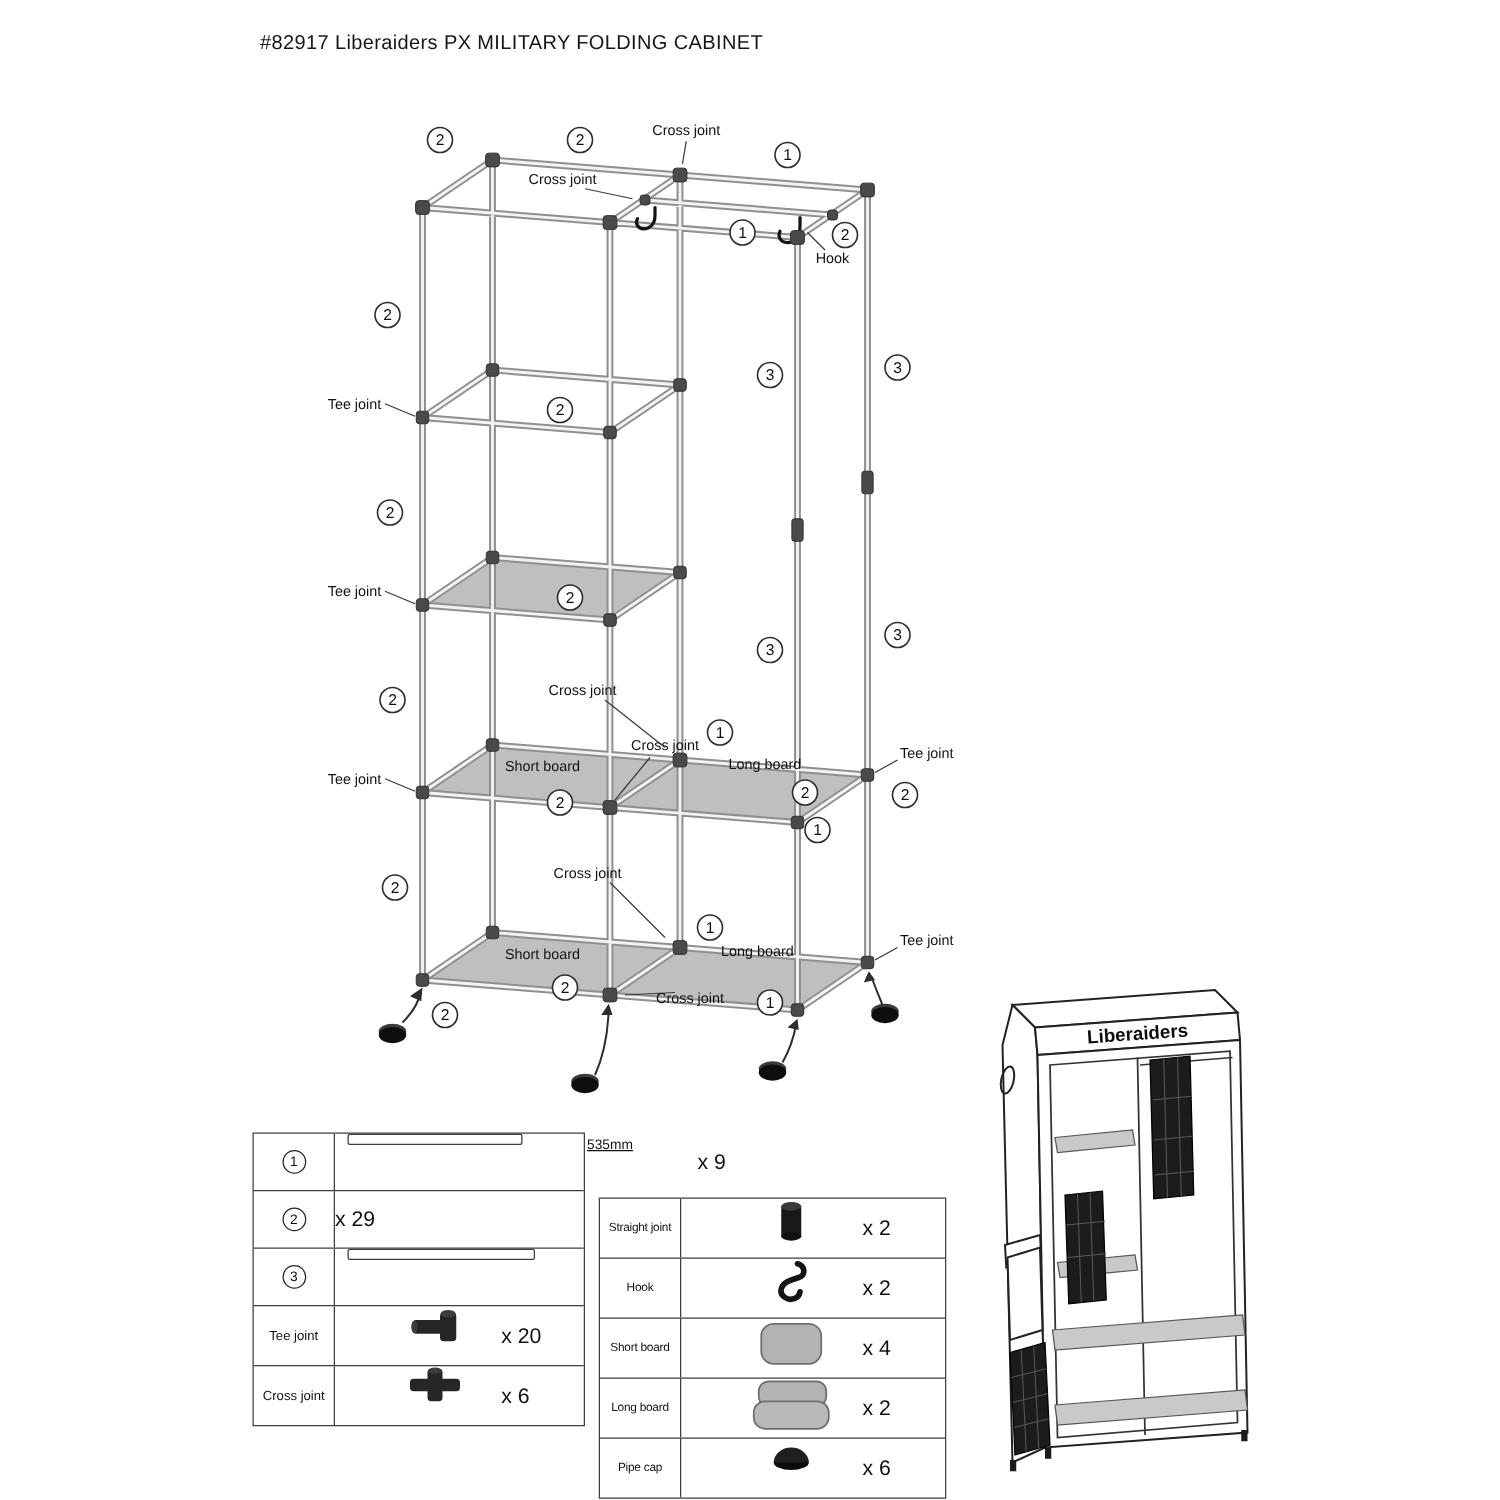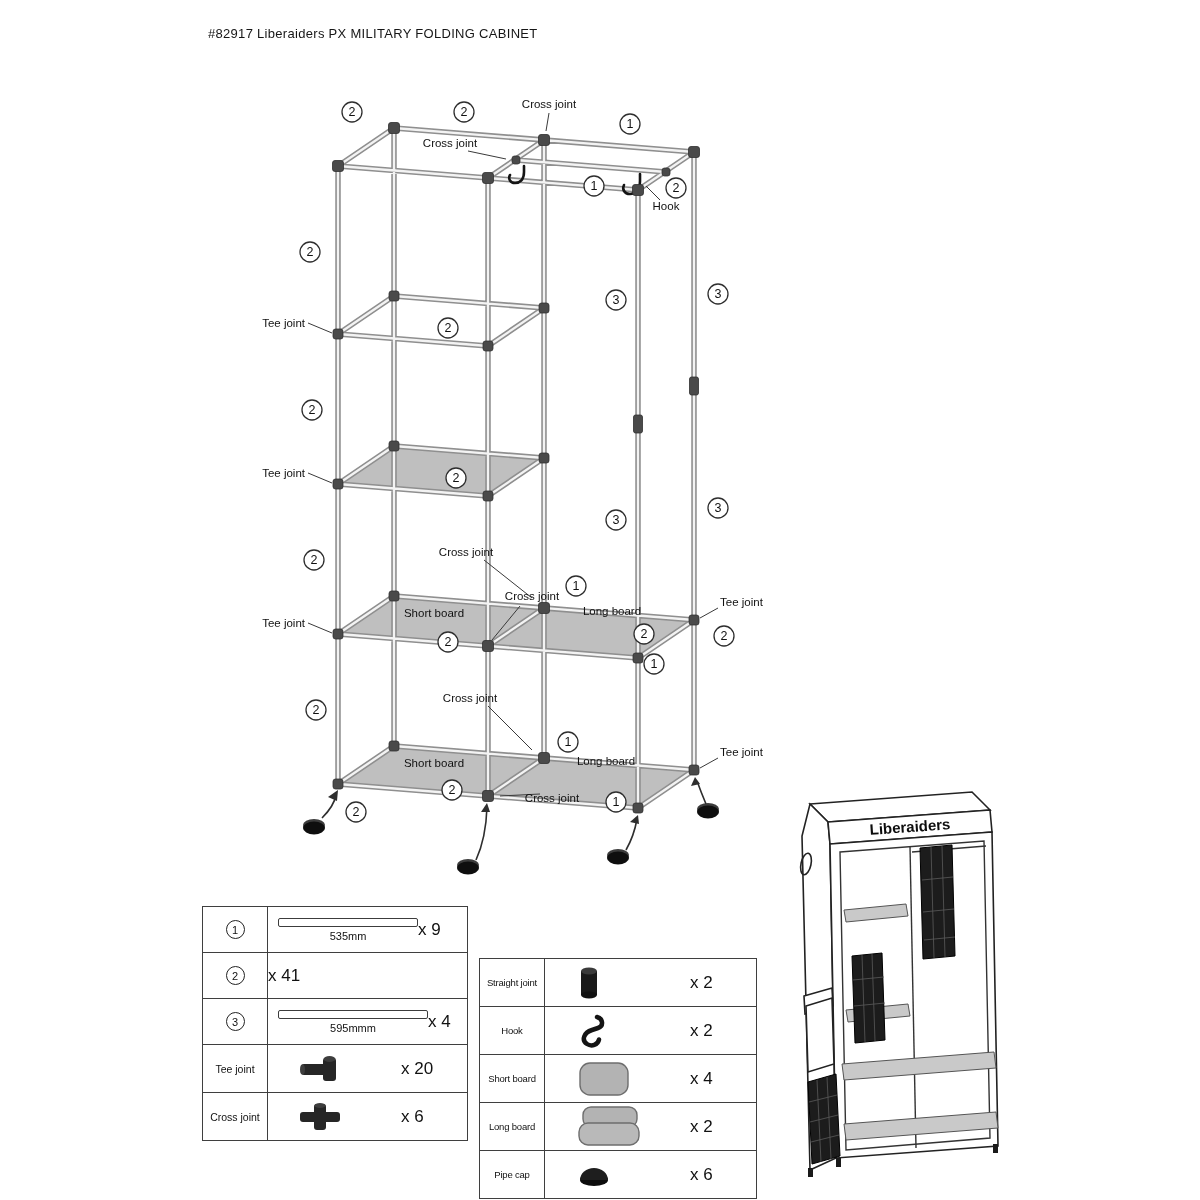--- a/index.html
+++ b/index.html
@@ -1,18 +1,18 @@
 <!DOCTYPE html>
 <html><head>
 <meta charset="utf-8">
 <style>
   html,body{margin:0;padding:0;background:#fff;}
   body{font-family:"Liberation Sans",sans-serif;color:#111;}
   .canvas{position:relative;width:1200px;height:1200px;background:#fff;overflow:hidden;}
-  .page-title{position:absolute;left:208px;top:26px;font-size:13px;letter-spacing:.3px;color:#161616;}
+  .page-title{position:absolute;left:208px;top:26px;font-size:16px;letter-spacing:.3px;color:#161616;}
   svg.diagram{position:absolute;left:0;top:0;}
 
   
   .pipe{stroke:#8f8f8f;stroke-width:5.5;stroke-linecap:round;fill:none;}
   .pipe2{stroke:#f3f3f3;stroke-width:2.3;stroke-linecap:round;fill:none;}
   .board{fill:#bfbfbf;stroke:#969696;stroke-width:1.2;}
   .joint{fill:#4a4a4a;stroke:#303030;stroke-width:.8;}
   .capel{fill:#0e0e0e;}
   .caprim{fill:#3c3c3c;}
   .arrow{stroke:#2e2e2e;stroke-width:1.6;fill:none;}
@@ -34,21 +34,21 @@
 
   
   .ptable{position:absolute;background:#fff;border:1.6px solid #3f3f3f;box-sizing:border-box;}
   .table-left{left:202px;top:906px;width:266px;}
   .table-right{left:479px;top:958px;width:278px;}
   .prow{display:flex;align-items:stretch;border-top:1.6px solid #3f3f3f;}
   .prow:first-child{border-top:none;}
   .h45{height:45px;} .h47{height:47px;}
   .lcell{flex:0 0 64px;border-right:1.6px solid #3f3f3f;display:flex;align-items:center;justify-content:center;font-size:10.5px;text-align:center;white-space:nowrap;overflow:visible;}
   .lcell2{flex:0 0 64px;border-right:1.6px solid #3f3f3f;display:flex;align-items:center;justify-content:center;font-size:9.5px;letter-spacing:-.2px;white-space:nowrap;}
-  .mcell{flex:1;display:flex;flex-direction:column;align-items:flex-start;justify-content:center;padding-left:10px;}
+  .mcell{flex:1;display:flex;flex-direction:row;align-items:flex-start;justify-content:center;padding-left:10px;text-decoration:underline;}
   .mcell.center{align-items:flex-start;padding-left:30px;}
   .qcell{flex:0 0 66px;display:flex;align-items:center;justify-content:flex-start;font-size:17px;}
   .circ{width:17px;height:17px;border:1.2px solid #222;border-radius:50%;display:flex;align-items:center;justify-content:center;font-size:11px;}
   .pipe-icon{height:9px;border:1.3px solid #3c3c3c;border-radius:2px;background:#fff;box-sizing:border-box;}
   .pipe-a{width:140px;} .pipe-b{width:104px;} .pipe-c{width:150px;}
   .psize{font-size:11px;margin-top:3px;text-align:center;}
   .sz-a{width:140px;} .sz-b{width:104px;} .sz-c{width:150px;}
 </style>
 </head>
 <body>
@@ -313,21 +313,21 @@
       <div class="mcell">
         <div class="pipe-icon pipe-a"></div>
         <div class="psize sz-a">535mm</div>
       </div>
       <div class="qcell">x 9</div>
     </div>
     <div class="prow h45">
       <div class="lcell">
           <span class="circ">2</span>
         </div>
-      <div class="qcell">x 41</div>
+      <div class="qcell">x 29</div>
     </div>
     <div class="prow h45">
       <div class="lcell">
           <span class="circ">3</span>
         </div>
       <div class="mcell">
         <div class="pipe-icon pipe-c"></div>
         <div class="psize sz-c">595mmm</div>
       </div>
       <div class="qcell">x 4</div>

